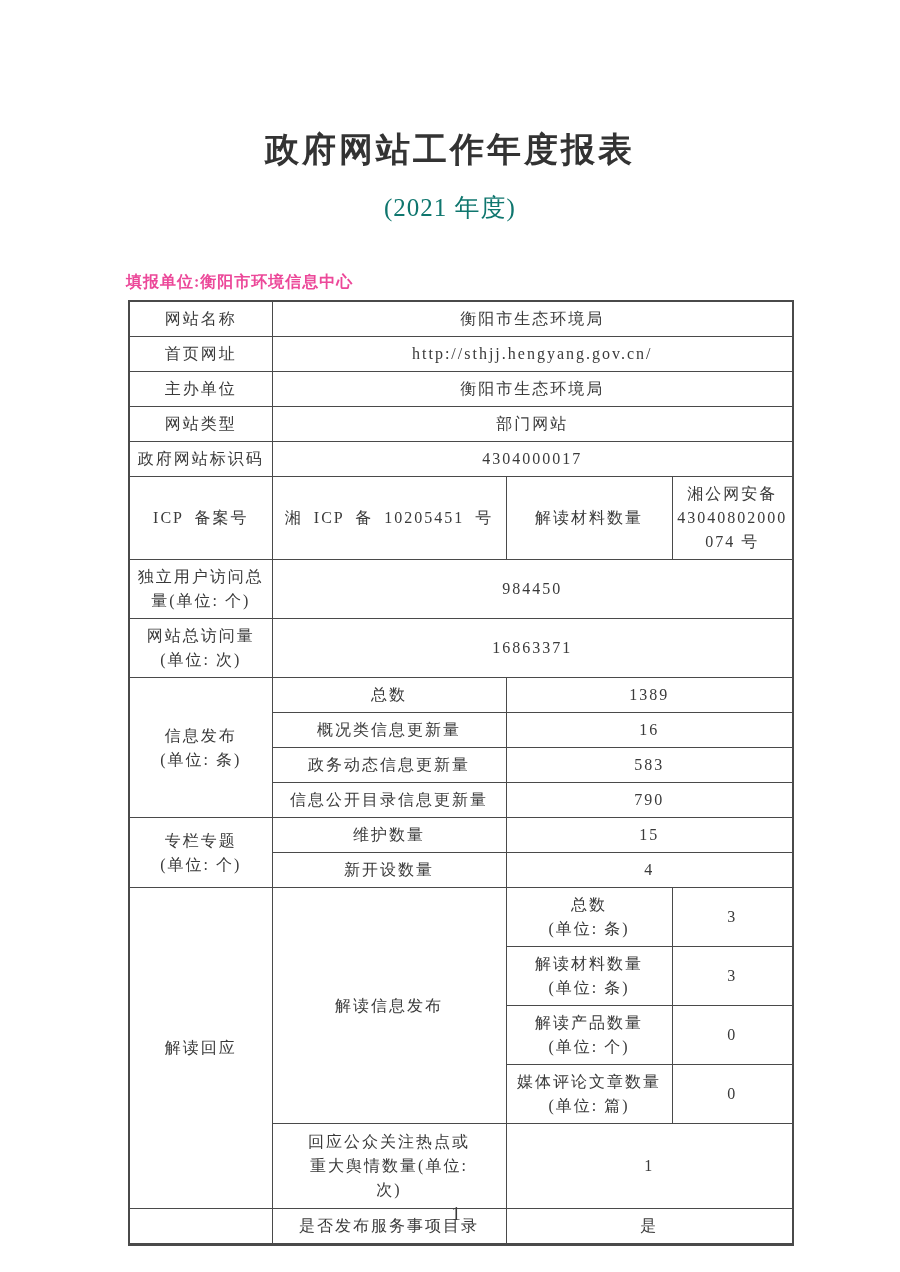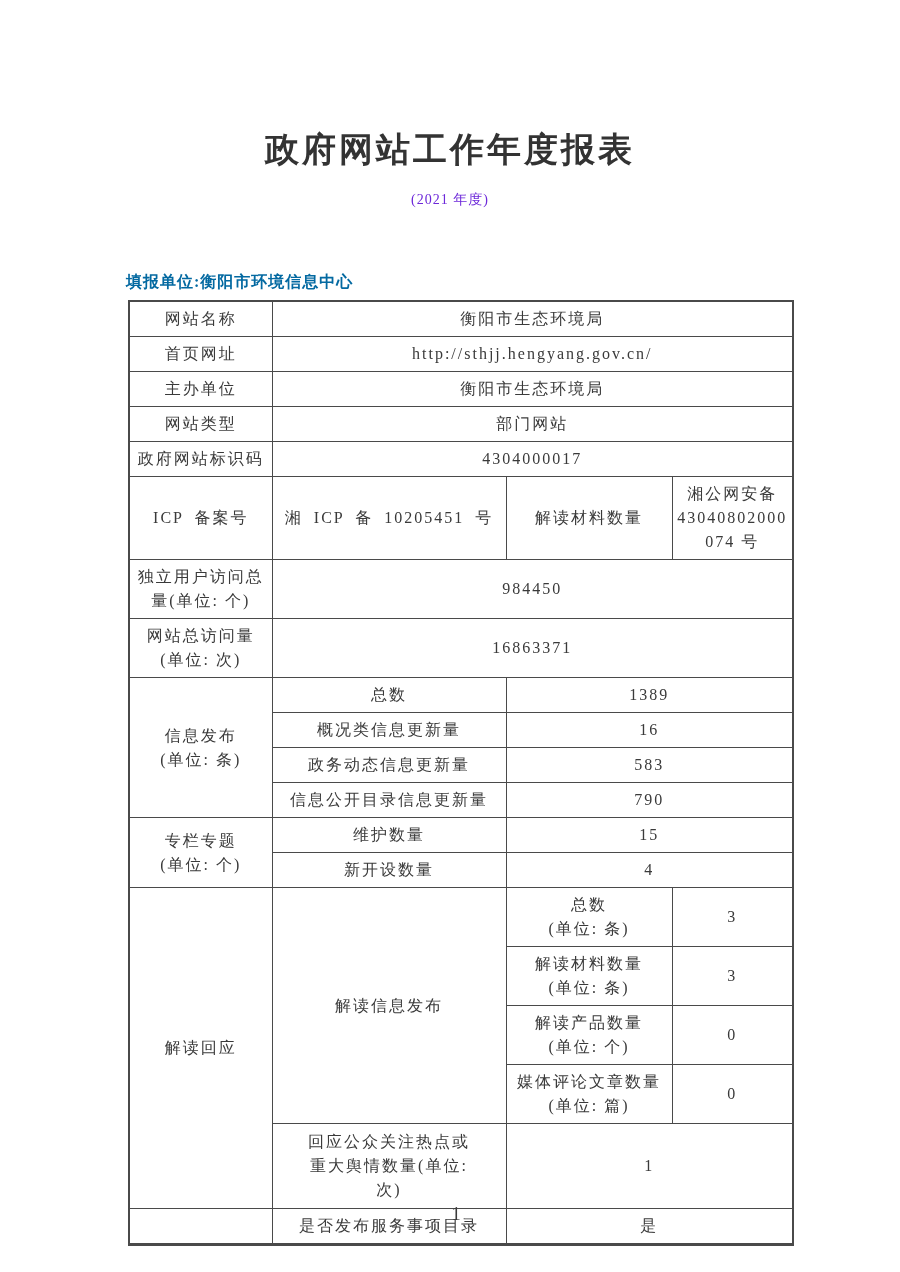--- a/index.html
+++ b/index.html
@@ -15,29 +15,29 @@
     position:absolute;top:116px;left:0;width:900px;
     text-align:center;
     font-size:34px;font-weight:bold;
     letter-spacing:3px;
     color:#333333;
     margin-top:11px;
   }
   .doc-subtitle{
     position:absolute;top:191px;left:0;width:900px;
     text-align:center;
-    font-size:14px;
+    font-size:25px;
     letter-spacing:1px;
-    color:#6d28d9;
+    color:#0f766e;
   }
   .filler-unit{
     position:absolute;top:272px;left:126px;
     font-size:16px;font-weight:bold;
     letter-spacing:1px;
-    color:#0369a1;
+    color:#ec4899;
   }
   .tbl-wrap{position:absolute;top:300px;left:128px;}
   table.report{
     border-collapse:collapse;
     table-layout:fixed;
     width:664px;
     border:2px solid #4a4a4a;
     border-bottom-width:3px;
   }
   table.report td{

